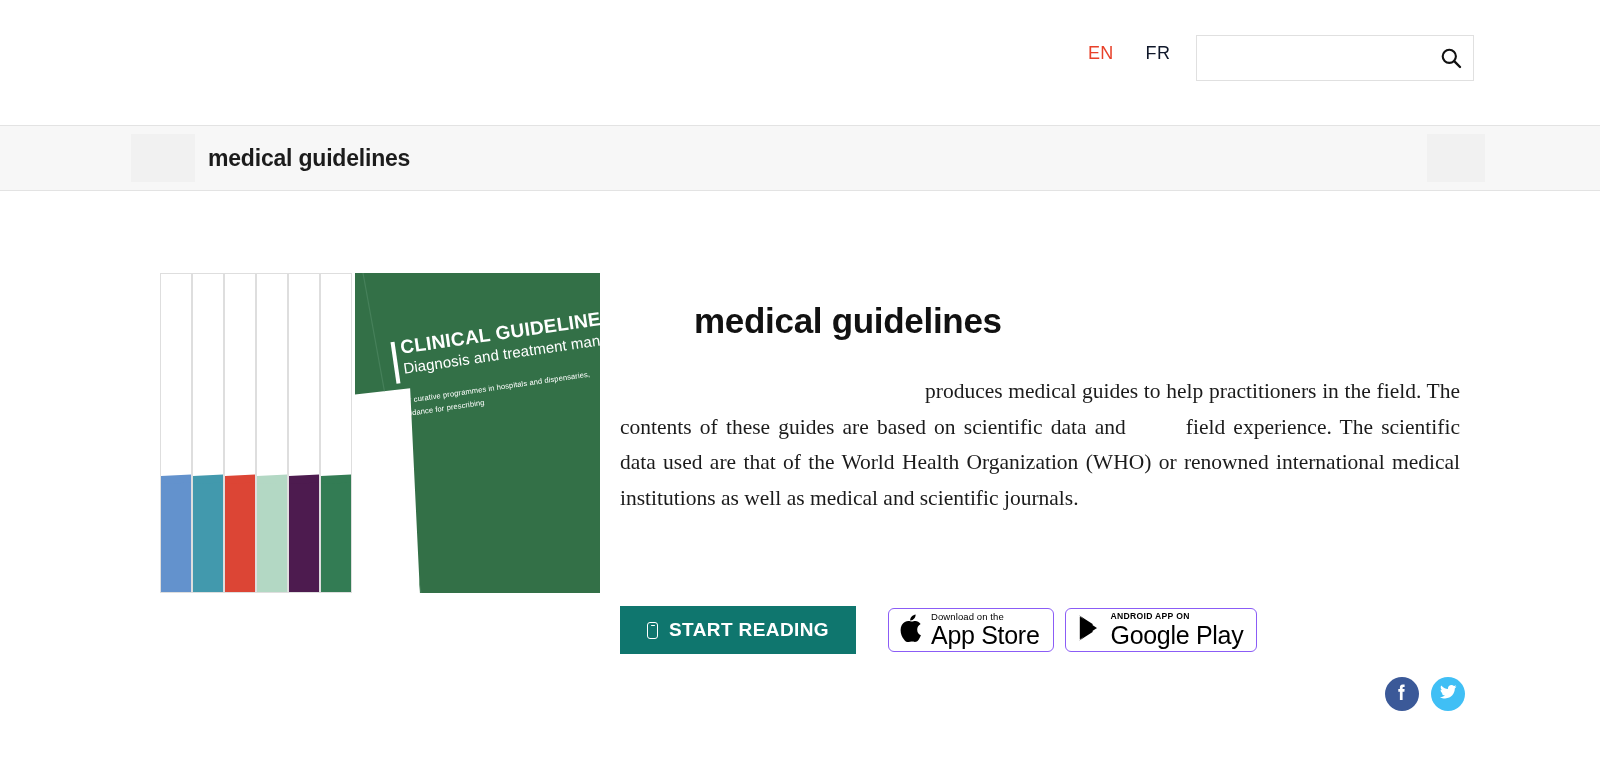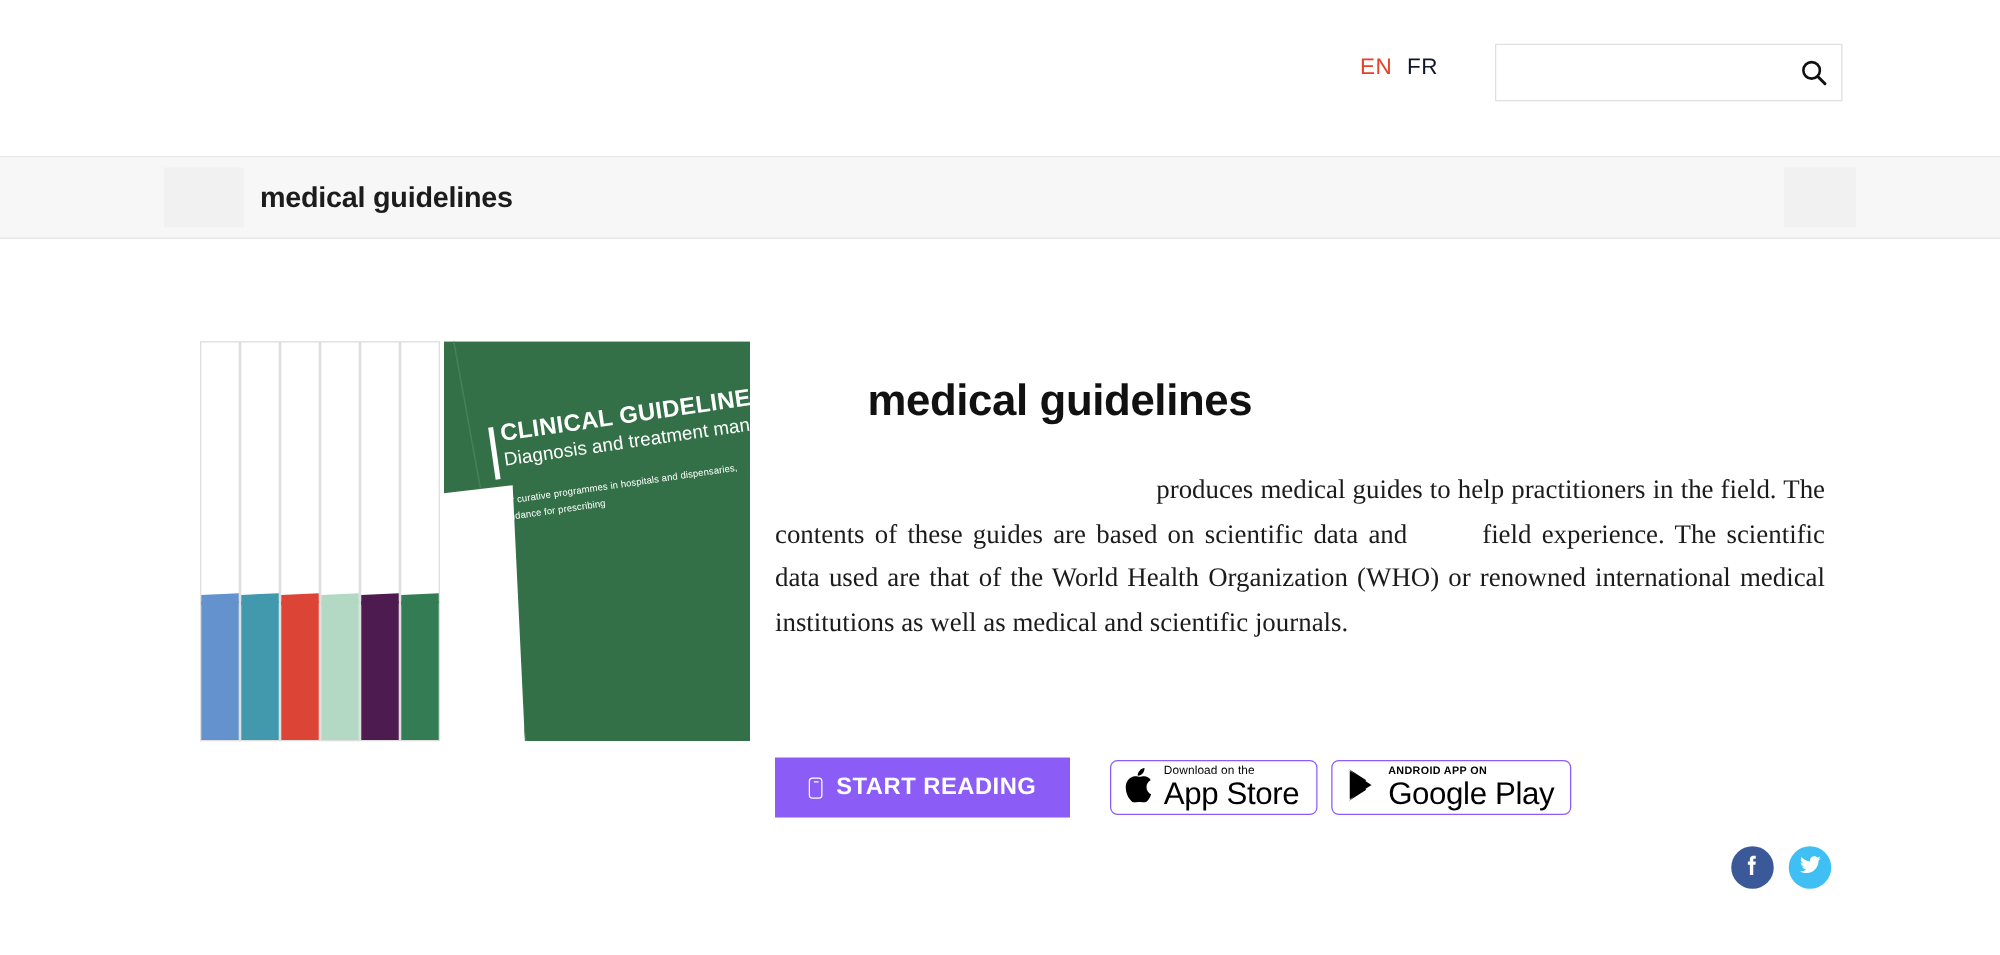--- a/index.html
+++ b/index.html
@@ -16,21 +16,21 @@
 
   
   .topbar {
     position: absolute; left: 0; top: 0;
     width: 1600px; height: 126px;
     background: #ffffff;
     border-bottom: 1px solid #e3e3e3;
   }
   .lang-group {
     position: absolute; left: 1088px; top: 44px;
-    display: flex; align-items: center; gap: 12px;
+    display: flex; align-items: center; gap: 32px;
   }
   .lang {
     font-size: 18px; letter-spacing: .3px;
     color: #0f172a; cursor: pointer; line-height: 1;
   }
   .lang.active { color: #e8412a; }
 
   .search-wrap {
     position: absolute; left: 1196px; top: 35px;
     width: 278px; height: 46px;
@@ -301,21 +301,21 @@
     </div>
 
     <div class="copy">
       <h1 class="headline">medical guidelines</h1>
       <p class="lead">
         <span class="gap-lead"></span><span>produces medical guides to help practitioners in the field. The contents of these guides are based on scientific data and</span><span class="gap-mid"></span><span>field experience. The scientific data used are that of the World Health Organization (WHO) or renowned international medical institutions as well as medical and scientific journals.</span>
       </p>
     </div>
 
     <div class="actions">
-      <button class="btn-start" style="background: #8b5cf6;">
+      <button class="btn-start" style="background: #0f766e;">
         <span class="device-icon"></span>
         <span>START READING</span>
       </button>
 
       <div class="badges">
         <div class="badge">
           <span>
             <svg width="23" height="28" viewBox="0 0 23 28">
               <path d="M15.6 0.4c0.1 1.6-0.5 3.1-1.4 4.2-1 1.2-2.5 2.1-4 2-0.2-1.5 0.6-3.1 1.5-4.1C12.7 1.3 14.3 0.5 15.6 0.4z" fill="#000"></path>
               <path d="M20.6 9.9c-2.4 1.4-3.4 3.4-3.4 5.8 0 2.7 1.6 4.7 3.7 5.6-0.5 1.4-1.1 2.8-2.1 4.2-1.3 1.8-2.5 2.5-3.9 2.5-1.3 0-1.9-0.4-3.4-0.4-1.5 0-2.2 0.4-3.4 0.5-1.5 0.1-2.8-0.9-4.1-2.6C1.9 23.2 0.6 19.4 0.6 15.9c0-4 1.9-6.6 4.2-7.9 1.2-0.7 2.5-1 3.6-1 1.4 0 2.4 0.5 3.5 0.5 1 0 1.9-0.5 3.6-0.5C17.2 7 19.2 8 20.6 9.9z" fill="#000"></path>

